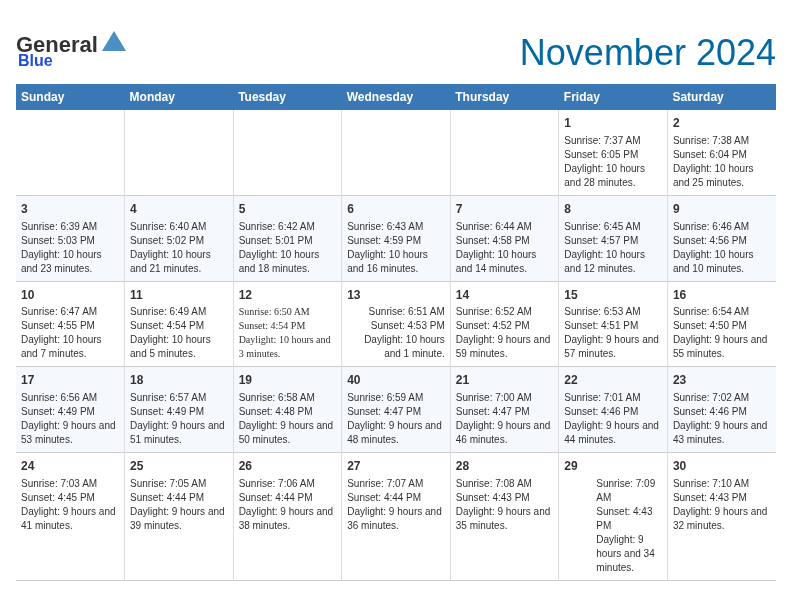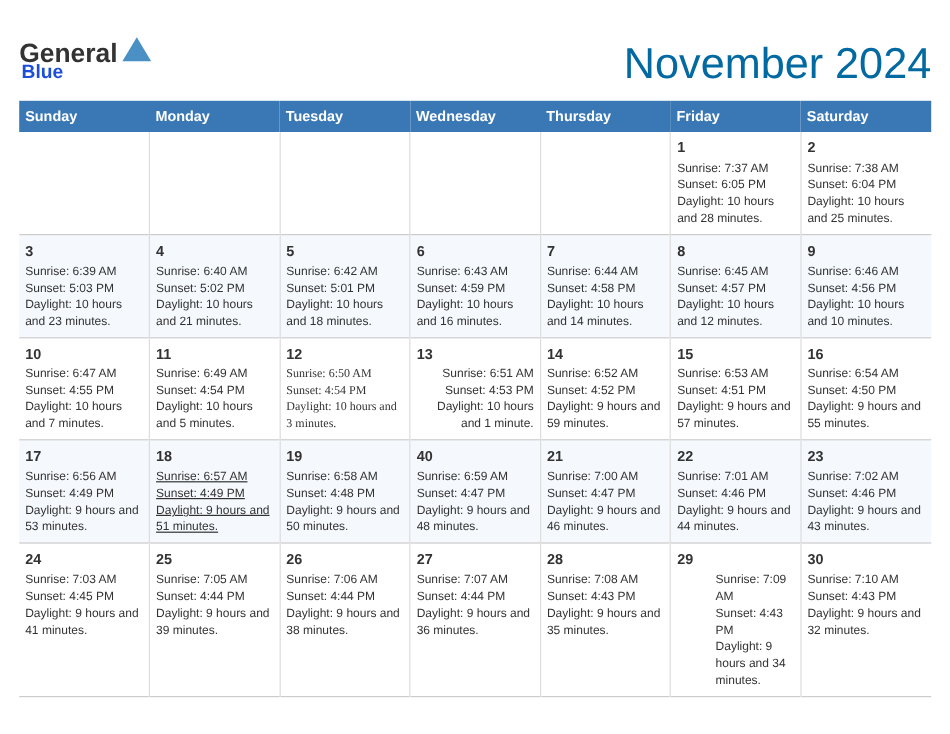--- a/index.html
+++ b/index.html
@@ -215,21 +215,21 @@
       </tr>
       <tr>
         <td>
           <span class="day-num">17</span>
           <div class="day-info" style="white-space: pre-line;">Sunrise: 6:56 AM
 Sunset: 4:49 PM
 Daylight: 9 hours and 53 minutes.</div>
         </td>
         <td>
           <span class="day-num">18</span>
-          <div class="day-info" style="white-space: pre-line; text-decoration: underline;">Sunrise: 6:57 AM
+          <div class="day-info" style="white-space: pre-line;">Sunrise: 6:57 AM
 Sunset: 4:49 PM
 Daylight: 9 hours and 51 minutes.</div>
         </td>
         <td>
           <span class="day-num">19</span>
           <div class="day-info" style="white-space: pre-line;">Sunrise: 6:58 AM
 Sunset: 4:48 PM
 Daylight: 9 hours and 50 minutes.</div>
         </td>
         <td>

